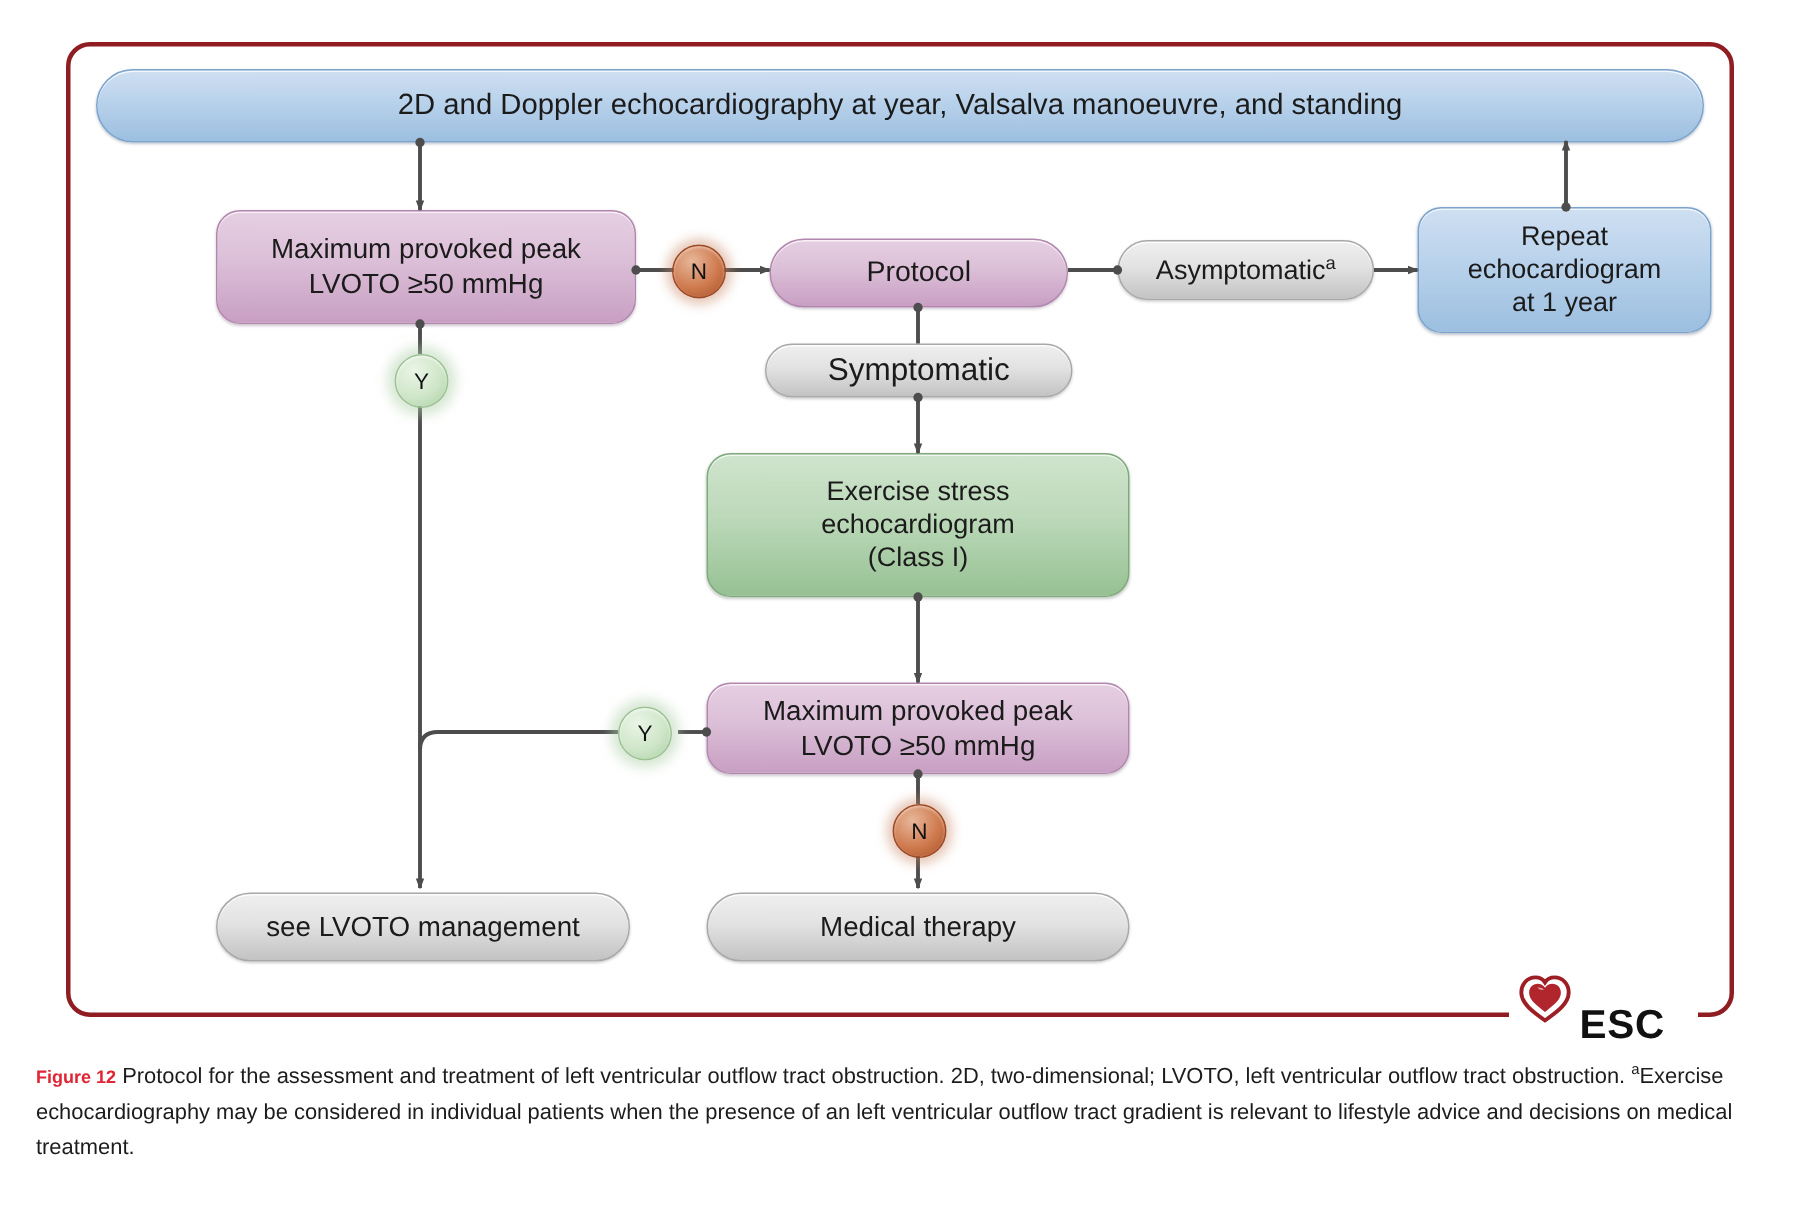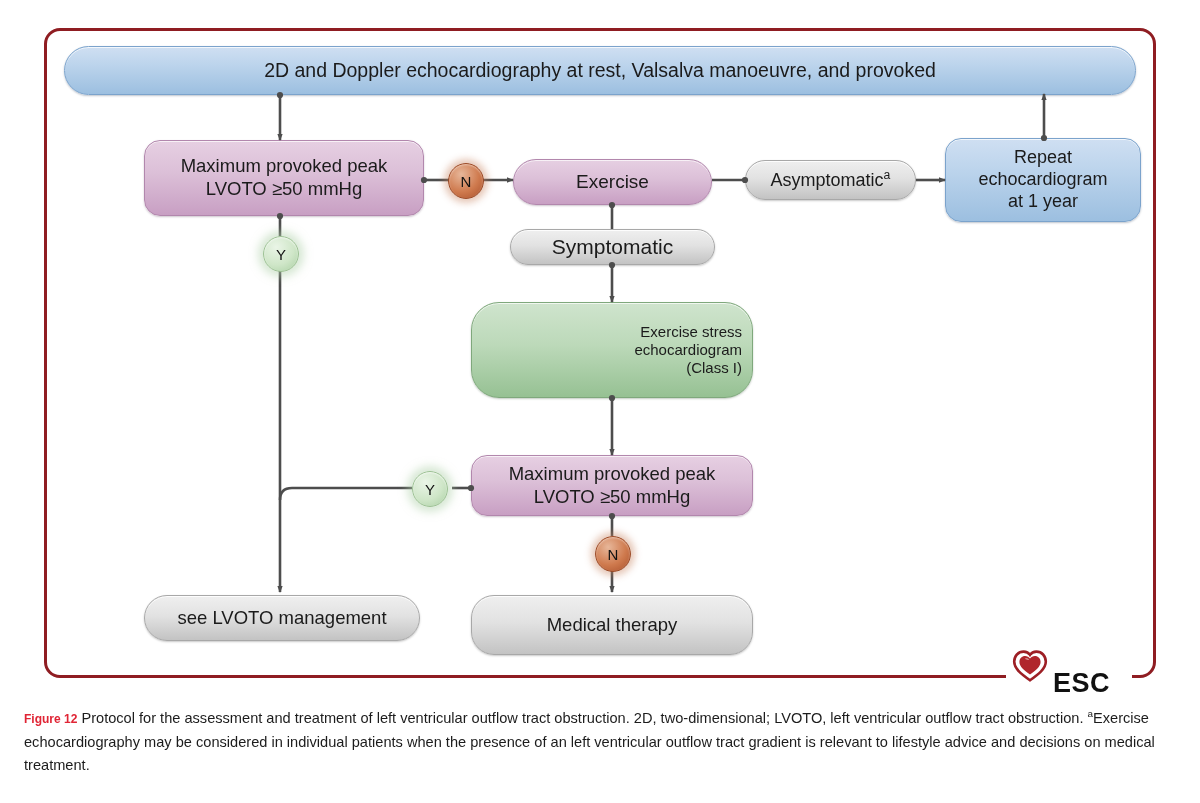--- a/index.html
+++ b/index.html
@@ -142,70 +142,70 @@
     <span>Y</span>
   </div>
   <div class="badge y" style="left:412px;top:471px;">
     <span>Y</span>
   </div>
   <div class="badge n" style="left:595px;top:536px;">
     <span>N</span>
   </div>
 
   <div class="node blue" style="left:64px;top:46px;width:1072px;height:49px;border-radius:25px;font-size:19.5px;">
-    <span class="txt">2D and Doppler echocardiography at rest, Valsalva manoeuvre, and provoked</span>
+    <span class="txt">2D and Doppler echocardiography at year, Valsalva manoeuvre, and standing</span>
   </div>
 
   <div class="node mauve" style="left:144px;top:140px;width:280px;height:76px;font-size:18.5px;">
     <span class="txt">
       <span>Maximum provoked peak</span><br>
       <span>LVOTO ≥50 mmHg</span>
     </span>
   </div>
 
   <div class="node mauve" style="left:513px;top:159px;width:199px;height:46px;border-radius:23px;font-size:19px;">
-    <span class="txt">Exercise</span>
+    <span class="txt">Protocol</span>
   </div>
 
   <div class="node grey" style="left:510px;top:229px;width:205px;height:36px;border-radius:18px;font-size:21px;">
     <span class="txt">Symptomatic</span>
   </div>
 
   <div class="node grey" style="left:745px;top:160px;width:171px;height:40px;border-radius:20px;font-size:18px;">
     <span class="txt"><span>Asymptomatic</span><sup>a</sup></span>
   </div>
 
   <div class="node blue" style="left:945px;top:138px;width:196px;height:84px;font-size:18px;">
     <span class="txt">
       <span>Repeat</span><br>
       <span>echocardiogram</span><br>
       <span>at 1 year</span>
     </span>
   </div>
 
-  <div class="node green" style="left:471px;top:302px;width:282px;height:96px;border-radius:28px;font-size:15px;text-align:right;">
+  <div class="node green" style="left:471px;top:302px;width:282px;height:96px;border-radius:16px;font-size:18px;">
     <span class="txt">
       <span>Exercise stress</span><br>
       <span>echocardiogram</span><br>
       <span>(Class I)</span>
     </span>
   </div>
 
   <div class="node mauve" style="left:471px;top:455px;width:282px;height:61px;font-size:18.5px;">
     <span class="txt">
       <span>Maximum provoked peak</span><br>
       <span>LVOTO ≥50 mmHg</span>
     </span>
   </div>
 
   <div class="node grey" style="left:144px;top:595px;width:276px;height:46px;border-radius:23px;font-size:18.5px;">
     <span class="txt">see LVOTO management</span>
   </div>
 
-  <div class="node grey" style="left:471px;top:595px;width:282px;height:60px;border-radius:23px;font-size:18.5px;">
+  <div class="node grey" style="left:471px;top:595px;width:282px;height:46px;border-radius:23px;font-size:18.5px;">
     <span class="txt">Medical therapy</span>
   </div>
 
   <div id="esc">
     <svg width="36" height="33" viewBox="0 0 36 33">
       <path d="M18 31.3 C9.5 25.2 2.2 19.8 2.2 12.6 C2.2 7.0 6.3 2.6 11.6 2.6 C14.4 2.6 16.7 3.9 18 5.9 C19.3 3.9 21.6 2.6 24.4 2.6 C29.7 2.6 33.8 7.0 33.8 12.6 C33.8 19.8 26.5 25.2 18 31.3 Z" fill="none" stroke="#9d1f25" stroke-width="2.6"></path>
       <path d="M18 25.6 C12.3 21.3 7.4 17.6 7.4 12.9 C7.4 9.4 9.9 6.9 13.1 6.9 C15.1 6.9 16.9 7.9 18 9.5 C19.1 7.9 20.9 6.9 22.9 6.9 C26.1 6.9 28.6 9.4 28.6 12.9 C28.6 17.6 23.7 21.3 18 25.6 Z" fill="#b0262c"></path>
       <path d="M13.0 9.5 C14.6 9.1 16.3 9.6 17.2 10.8 C15.9 11.2 14.2 10.8 13.0 9.5 Z" fill="#ffffff" opacity="0.55"></path>
     </svg>
     <span class="word">ESC</span>

